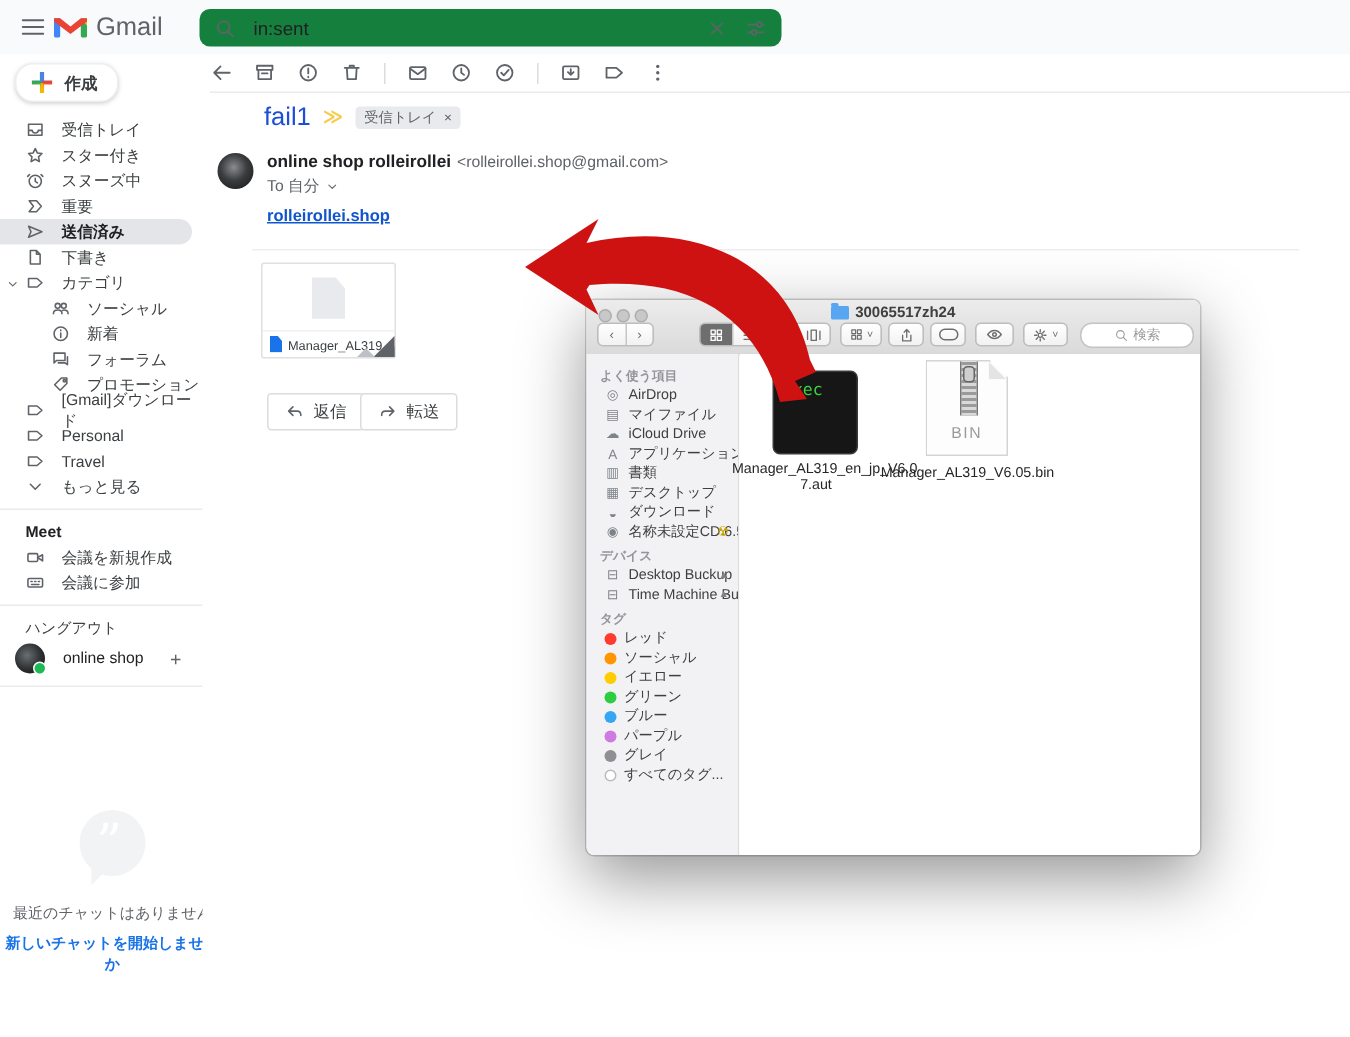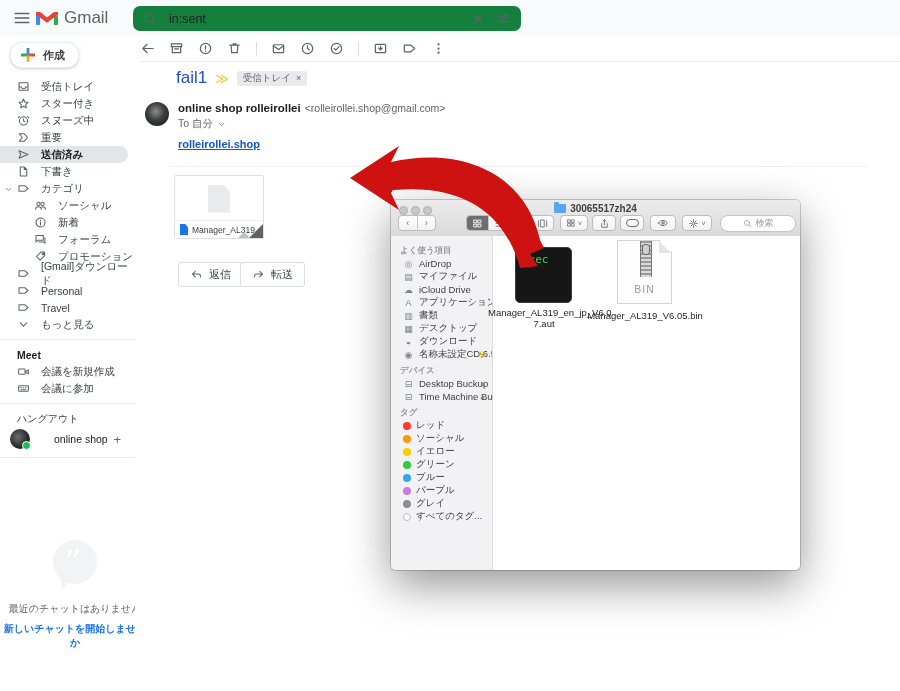--- a/index.html
+++ b/index.html
@@ -24,21 +24,21 @@
   #compose .lbl{font-size:11px;color:#3c4043;font-weight:bold;}
   #gnav{position:absolute;top:78px;left:0;width:135px;}
   .gnav{height:17px;display:flex;align-items:center;gap:11px;padding-left:17px;font-size:10.5px;color:#3c4043;cursor:pointer;position:relative;}
   .gnav .gi{width:13px;height:13px;color:#5f6368;flex:0 0 13px;}
   .gnav.ind{padding-left:34px;}
   .gnav.sel{background:#e3e5e9;border-radius:0 14px 14px 0;width:111px;font-weight:bold;color:#202124;}
   .gnav .exp{position:absolute;left:4px;top:5px;width:9px;height:9px;color:#5f6368;}
   .sbdivider{height:1px;background:#e8eaed;margin:6px 0;}
   .sechead{padding-left:17px;font-size:10.5px;color:#202124;font-weight:bold;height:17px;display:flex;align-items:center;}
   .sechead2{padding-left:17px;font-size:10px;color:#3c4043;height:17px;display:flex;align-items:center;}
-  #hangrow{height:24px;display:flex;align-items:center;gap:24px;padding-left:10px;font-size:10.5px;color:#202124;cursor:pointer;position:relative;}
+  #hangrow{height:24px;display:flex;align-items:center;gap:12px;padding-left:10px;font-size:10.5px;color:#202124;cursor:pointer;position:relative;}
   #hangrow .hav{width:20px;height:20px;border-radius:50%;background:radial-gradient(circle at 40% 40%,#6b6f72 0%,#2c2e30 55%,#111 100%);position:relative;}
   #hangrow .hav::after{content:"";position:absolute;right:-1px;bottom:-1px;width:7px;height:7px;border-radius:50%;background:#1db954;border:1.5px solid #fff;}
   #hangrow .hplus{position:absolute;right:14px;color:#5f6368;font-size:13px;}
   #chatempty{position:absolute;top:540px;left:0;width:150px;text-align:center;}
   #chatempty .bub{width:44px;height:44px;border-radius:50%;background:#f1f3f4;margin:0 auto;position:relative;}
   #chatempty .bub::before{content:"\201D";position:absolute;left:11px;top:2px;font-size:34px;color:#fff;font-family:"DejaVu Serif",serif;}
   #chatempty .bub::after{content:"";position:absolute;left:8px;bottom:-6px;border:6px solid transparent;border-top-color:#f1f3f4;border-left-color:#f1f3f4;}
   #chatempty .l1{margin-top:18px;font-size:10px;color:#5f6368;}
   #chatempty .l2{margin-top:6px;font-size:10px;color:#1a73e8;font-weight:bold;cursor:pointer;}
   

